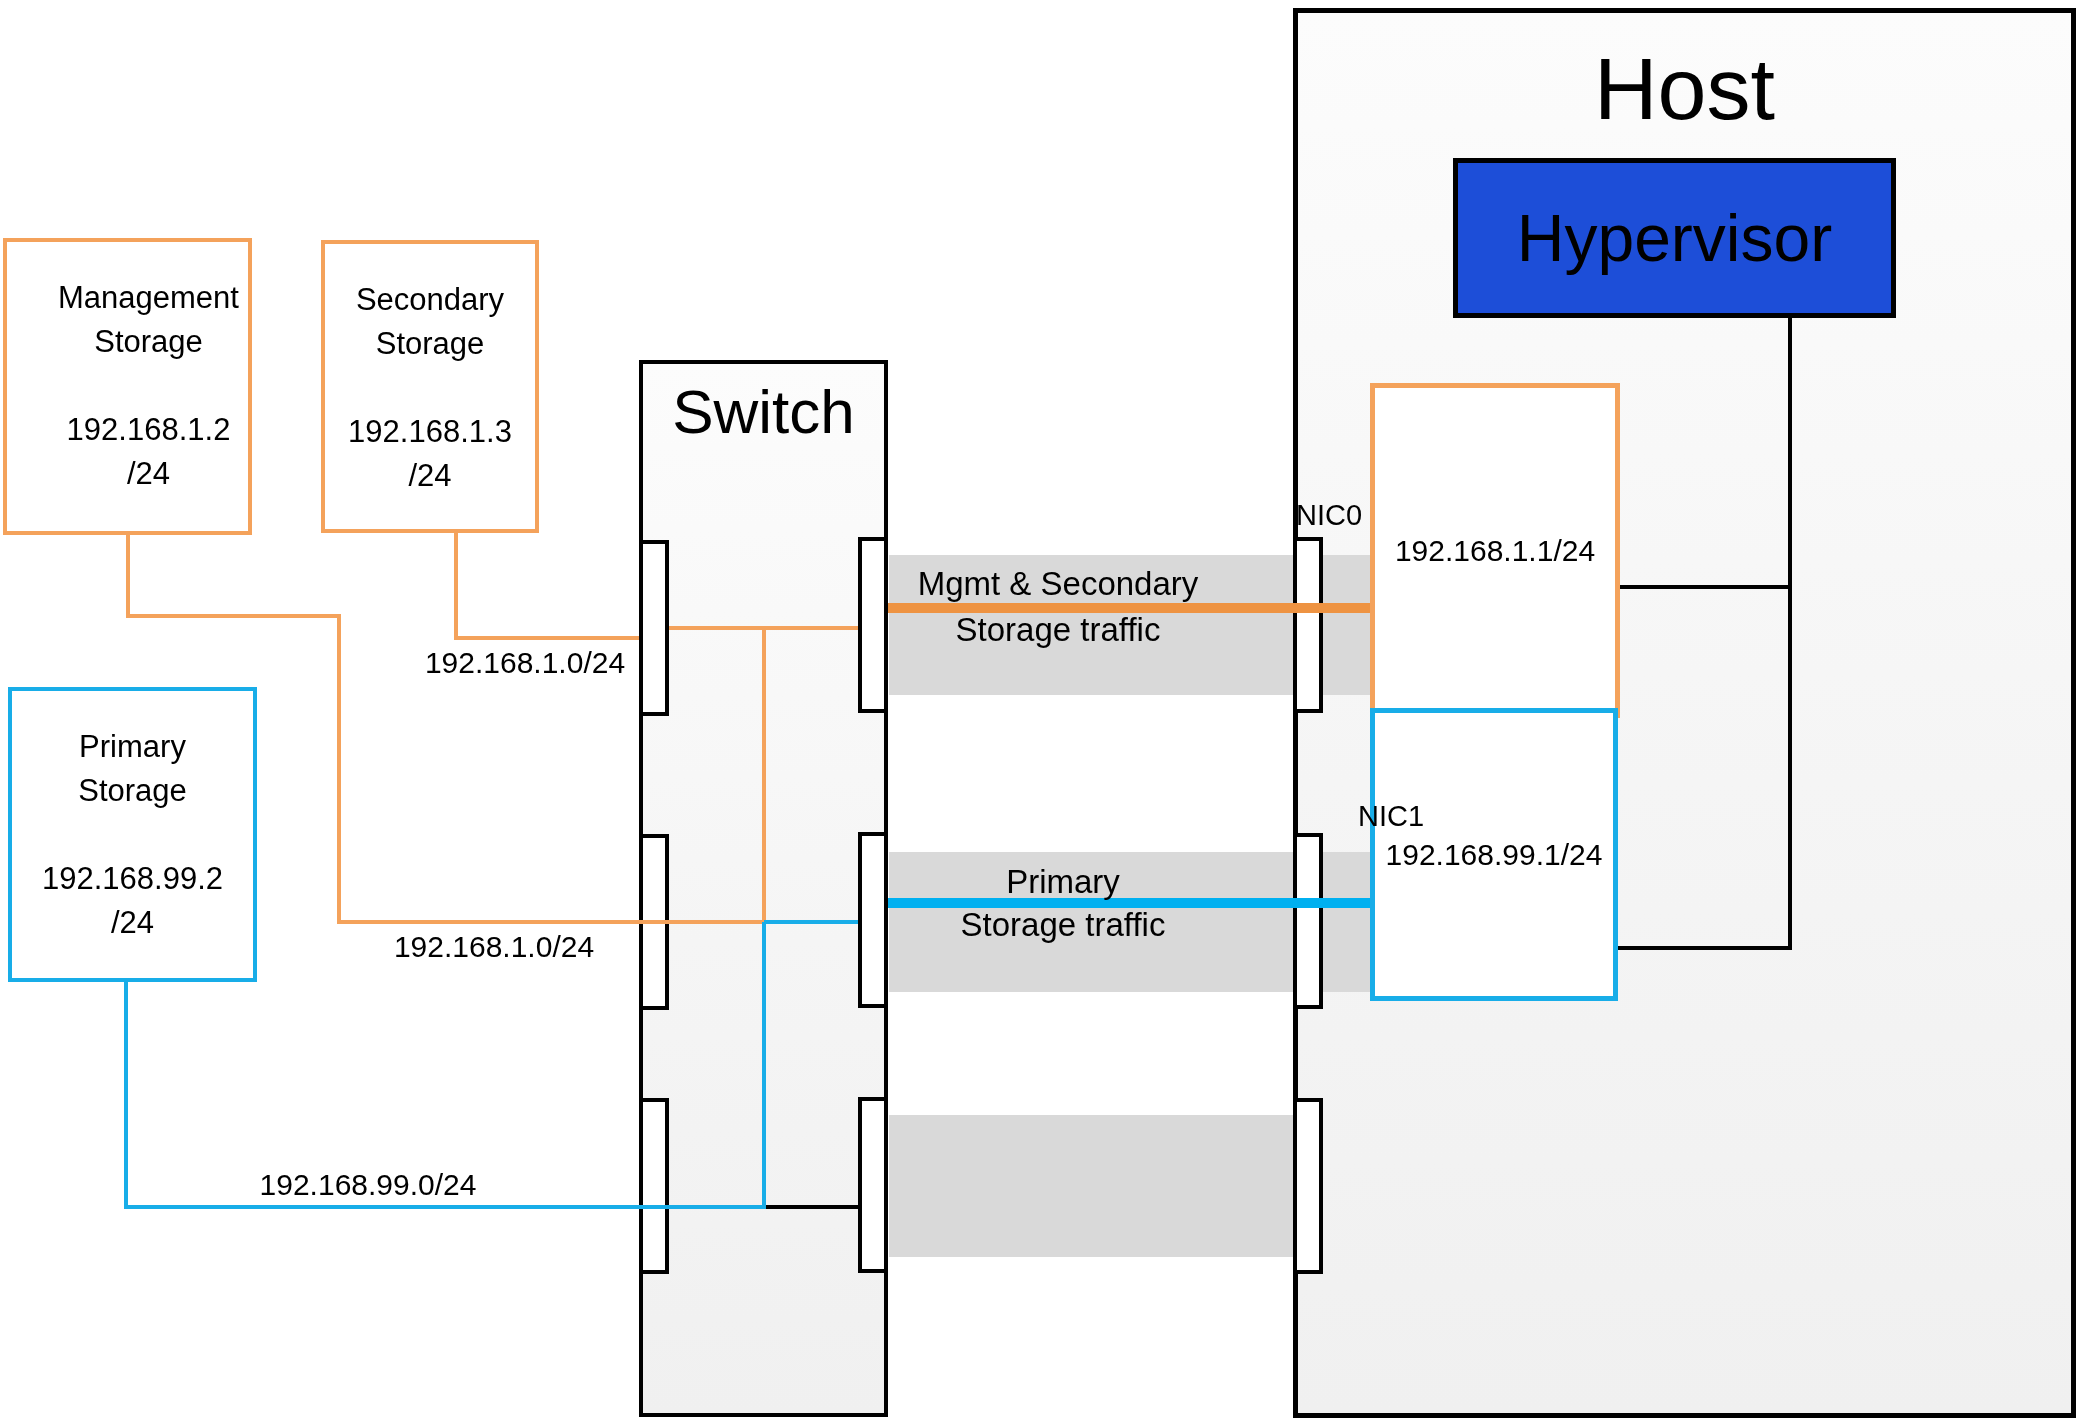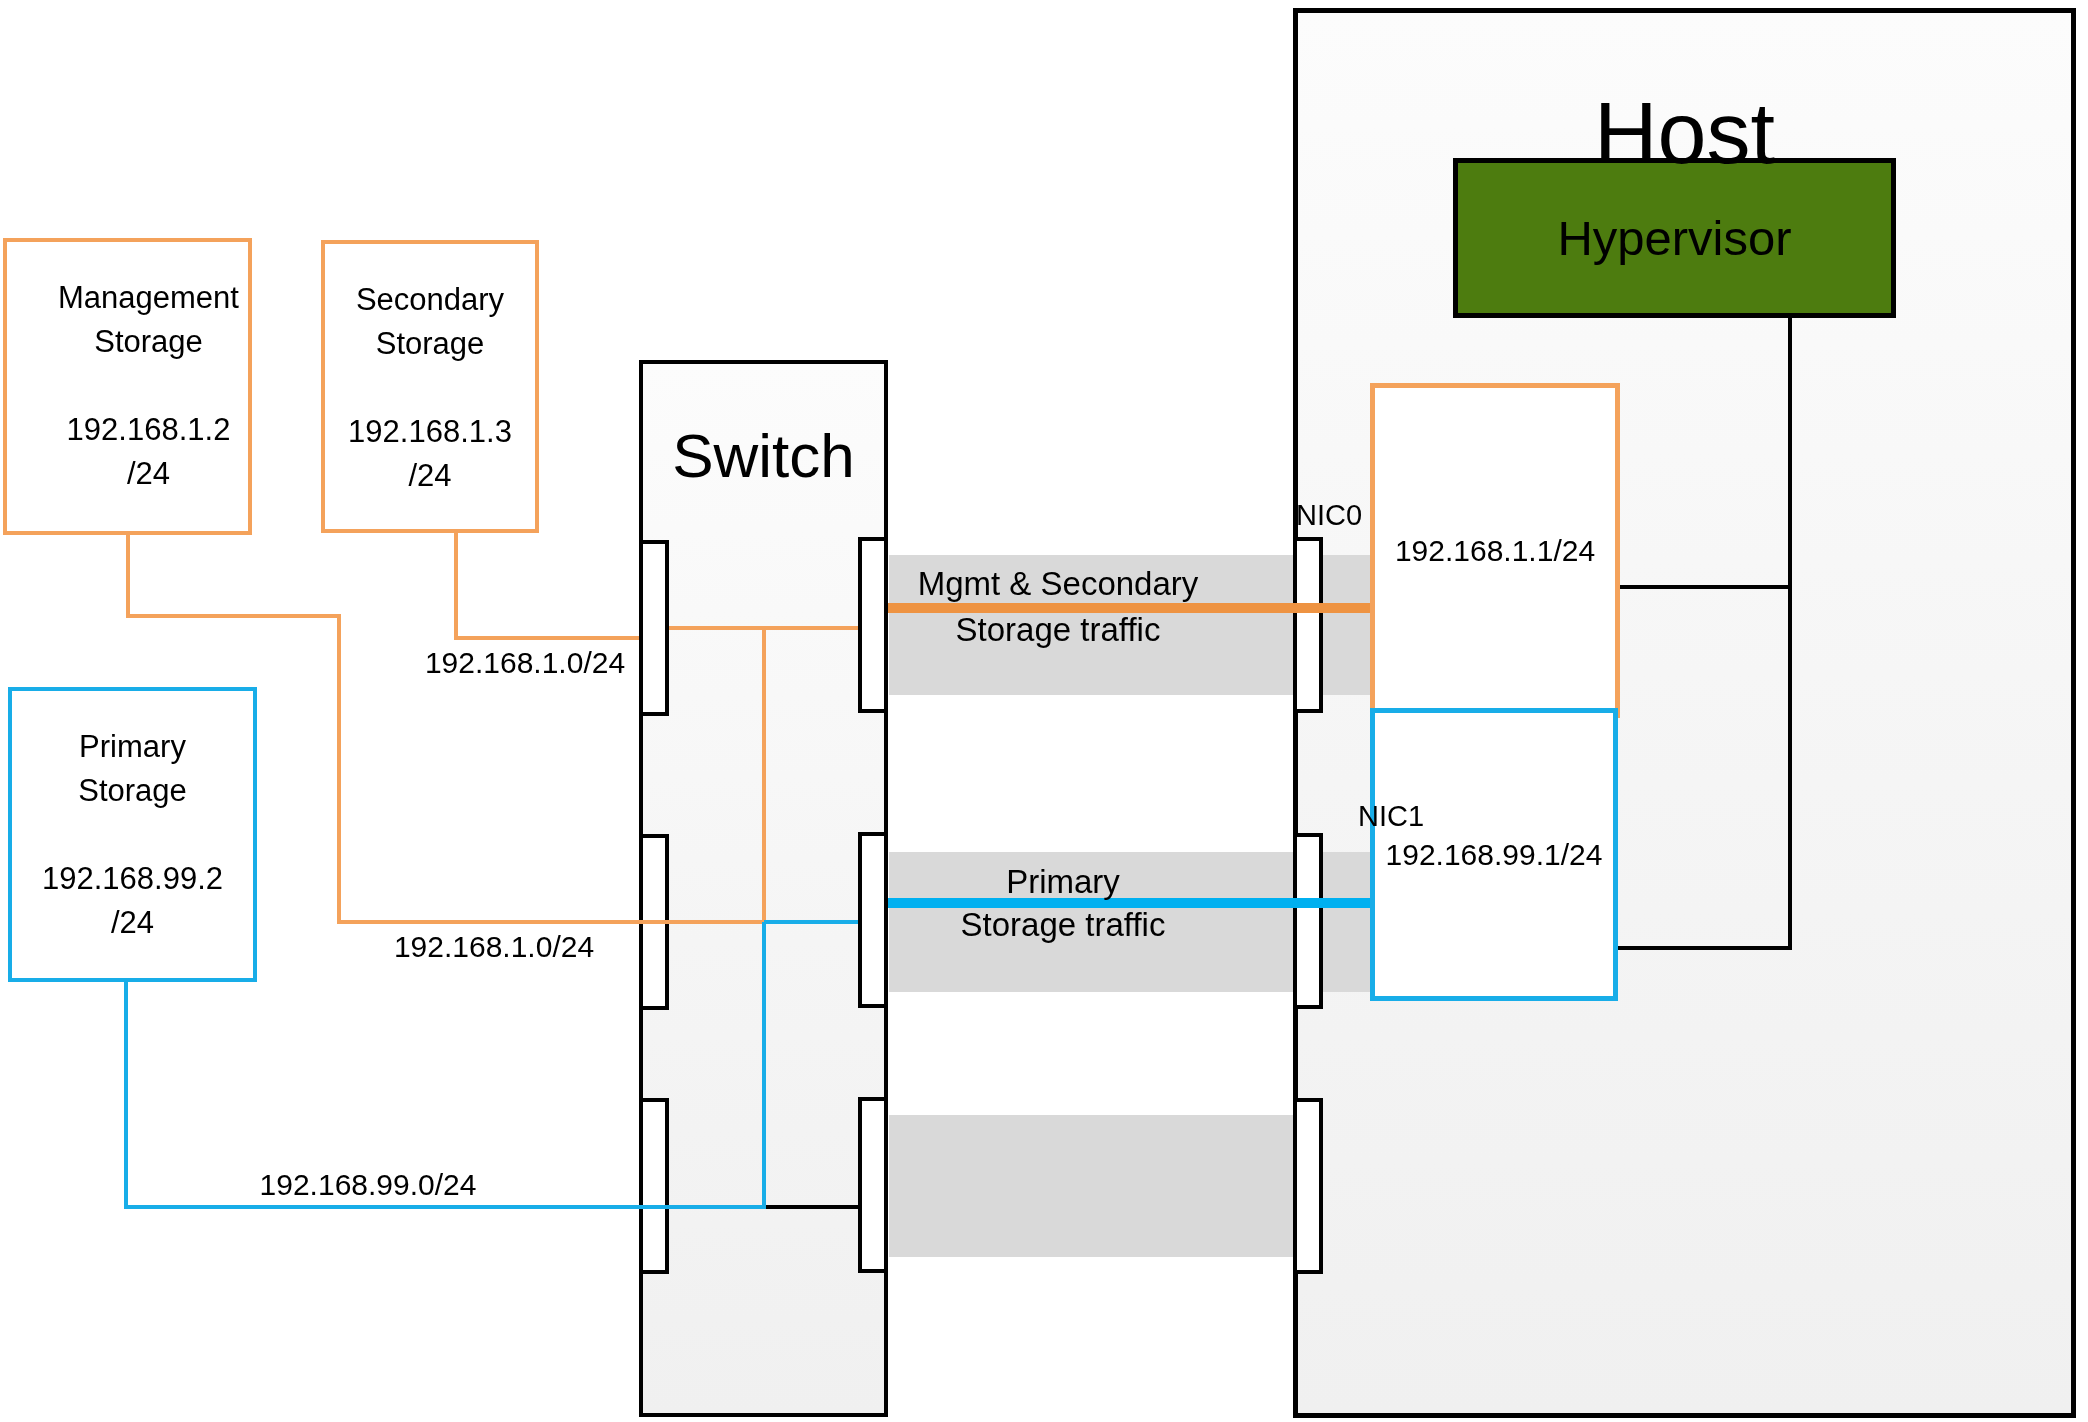--- a/index.html
+++ b/index.html
@@ -6,42 +6,42 @@
   .canvas{
     position:relative;width:2088px;height:1422px;background:#ffffff;overflow:hidden;
     font-family:"Liberation Sans",sans-serif;color:#000;
   }
   
   .bigbox{
     position:absolute;border:5px solid #000;box-sizing:border-box;
     background:linear-gradient(180deg,#fcfcfc 0%,#f5f5f5 55%,#f0f0f0 100%);
   }
   .switchbox{border-width:4px;}
-  .title{position:absolute;text-align:center;font-weight:400;margin-top:44px;}
+  .title{position:absolute;text-align:center;font-weight:400;}
   .host-title{font-size:88px;}
   .switch-title{font-size:62px;}
   
   .node{
     position:absolute;box-sizing:border-box;background:#ffffff;
     display:flex;flex-direction:column;align-items:center;
     font-size:31px;line-height:44px;text-align:center;padding-top:34px;
   }
   .node .sp{height:44px;width:10px;}
   .orangeb{border:4px solid var(--orange,#F4A25B);}
   .blueb{border:4px solid var(--blue,#18ADE8);}
   .nicbox{
     position:absolute;box-sizing:border-box;background:#ffffff;
     display:flex;align-items:center;justify-content:center;
     font-size:30px;line-height:44px;text-align:center;
   }
   .nicbox.orangeb{border-width:5px;}
   .nicbox.blueb{border-width:5px;}
   .hyperbox{
-    position:absolute;box-sizing:border-box;border:5px solid #000;background:#4d7c0f;
-    display:flex;align-items:center;justify-content:center;font-size:49px;
+    position:absolute;box-sizing:border-box;border:5px solid #000;background:#1d4ed8;
+    display:flex;align-items:center;justify-content:center;font-size:66px;
   }
   
   .band{position:absolute;background:var(--band_gray,#D9D9D9);}
   
   .port{
     position:absolute;width:30px;height:176px;box-sizing:border-box;
     background:#ffffff;border:4px solid #000;
   }
   
   .ln{position:absolute;}

